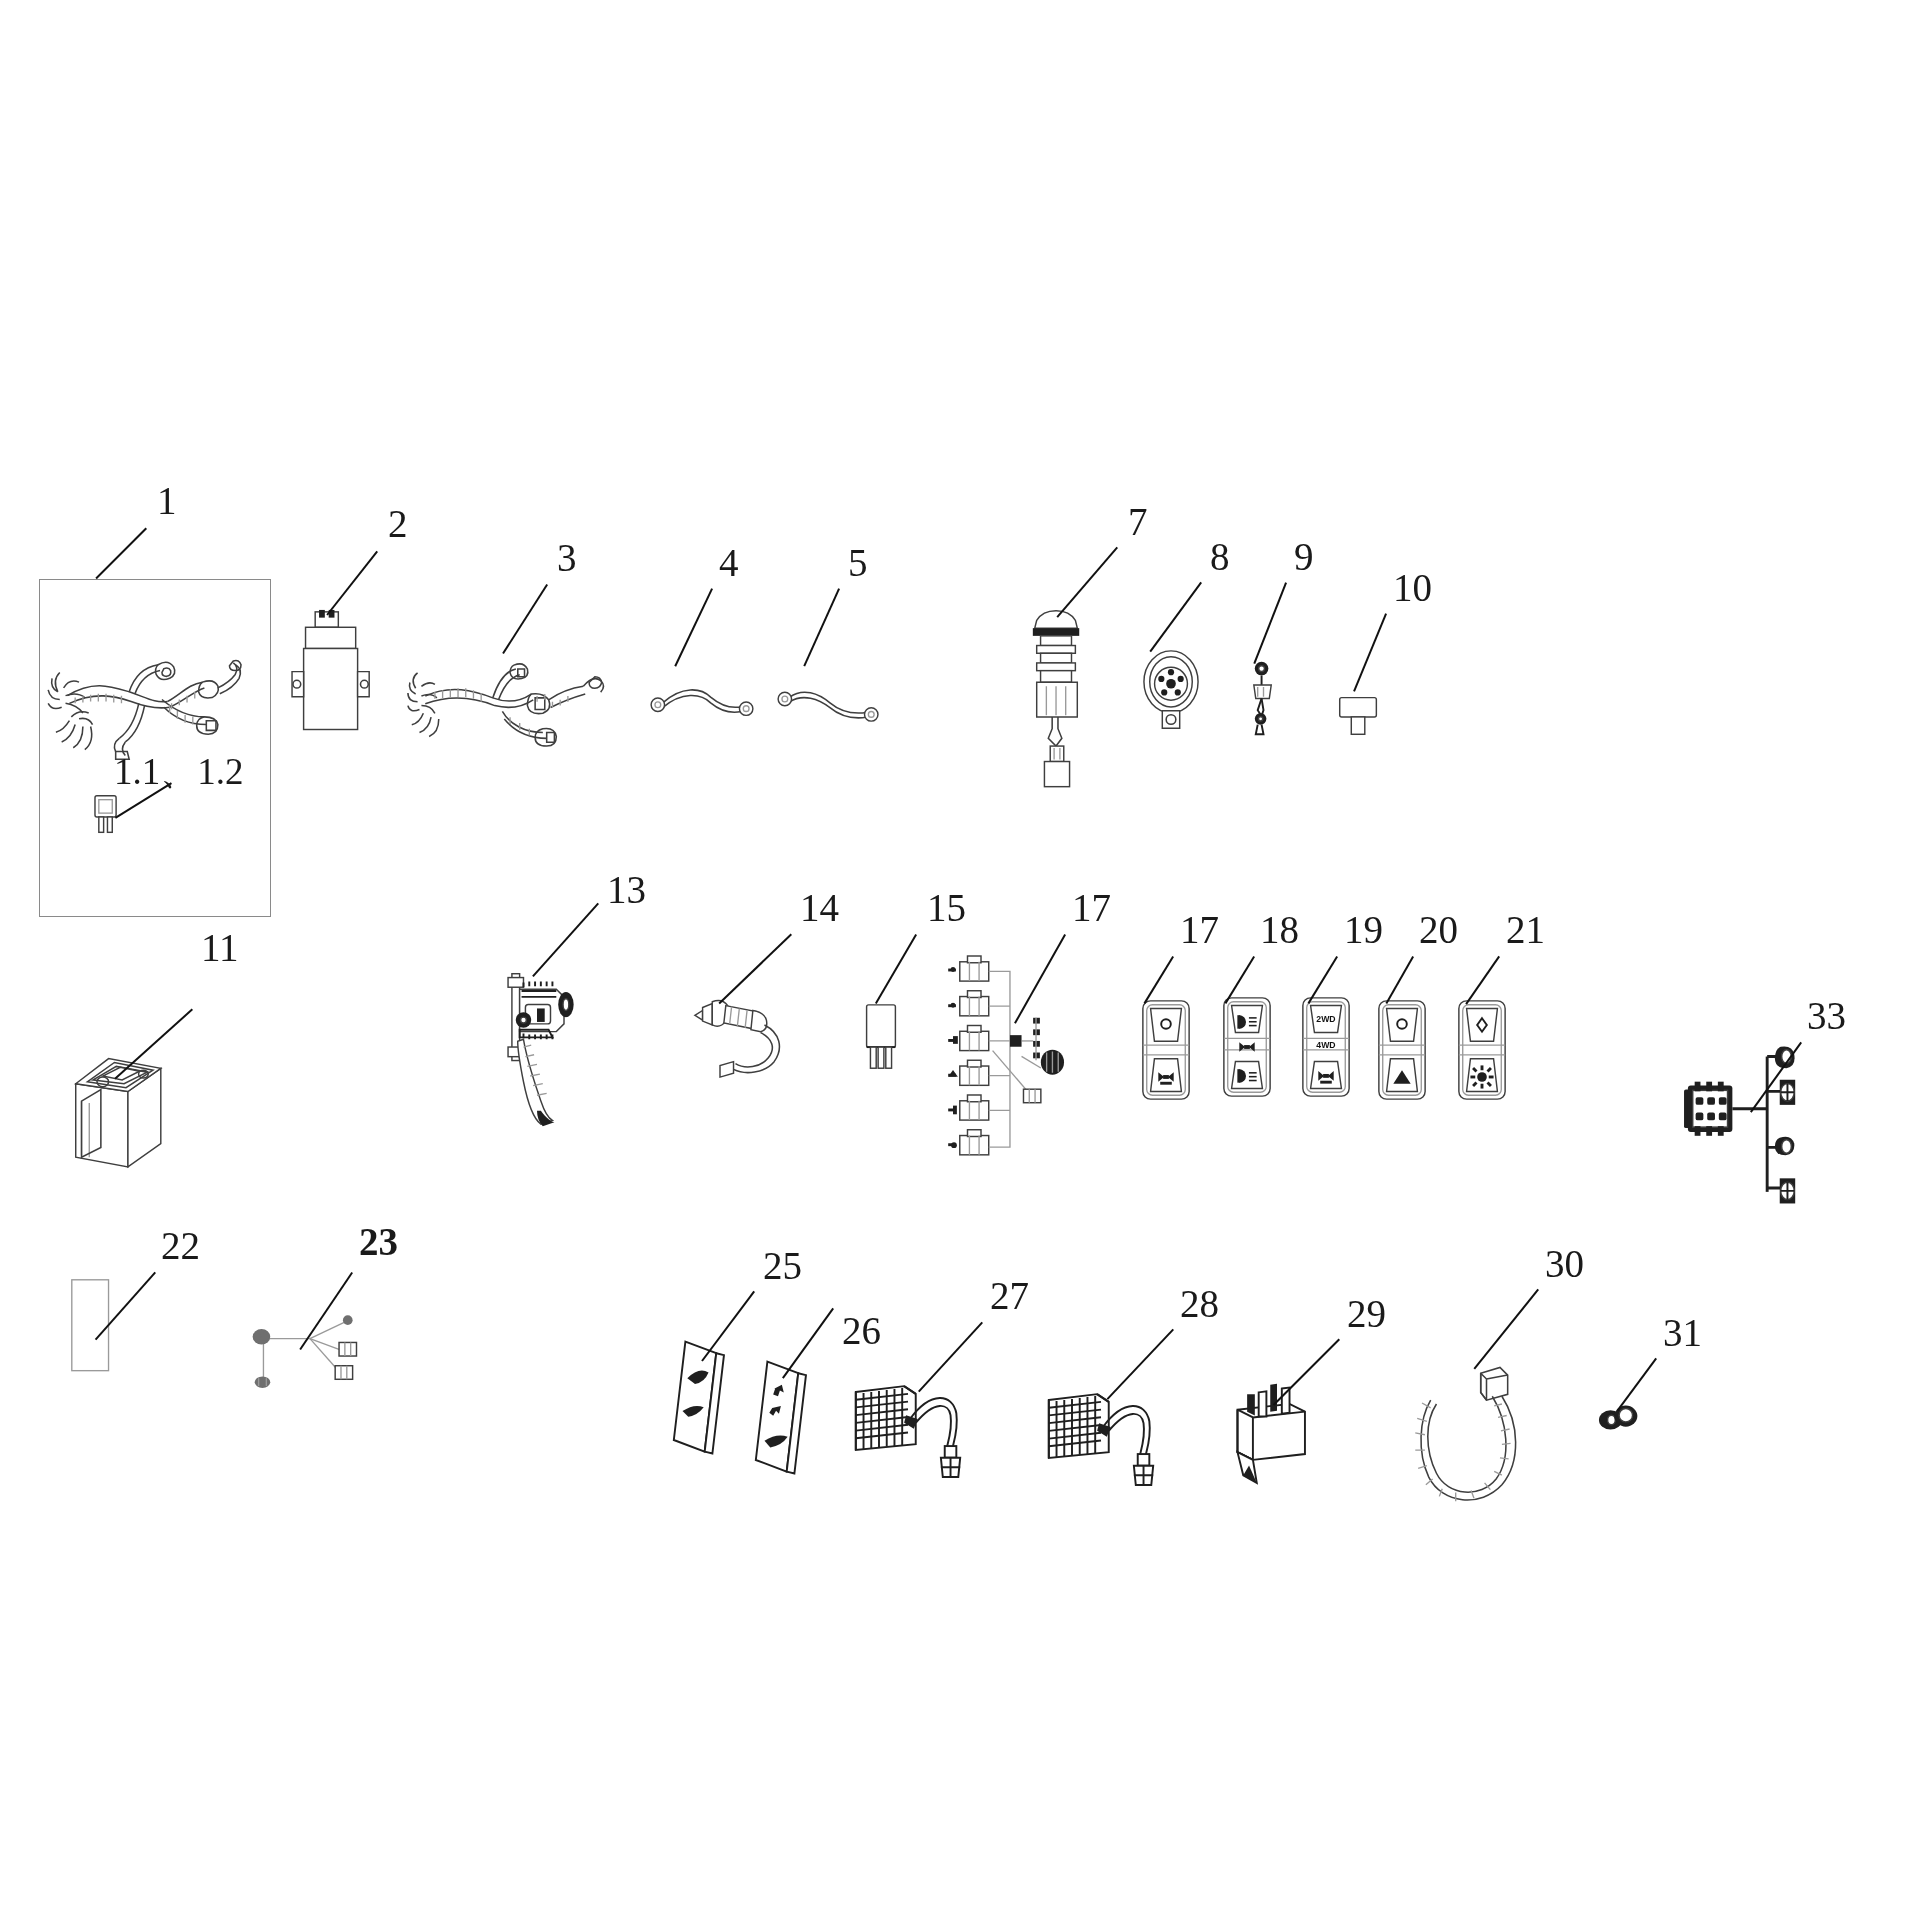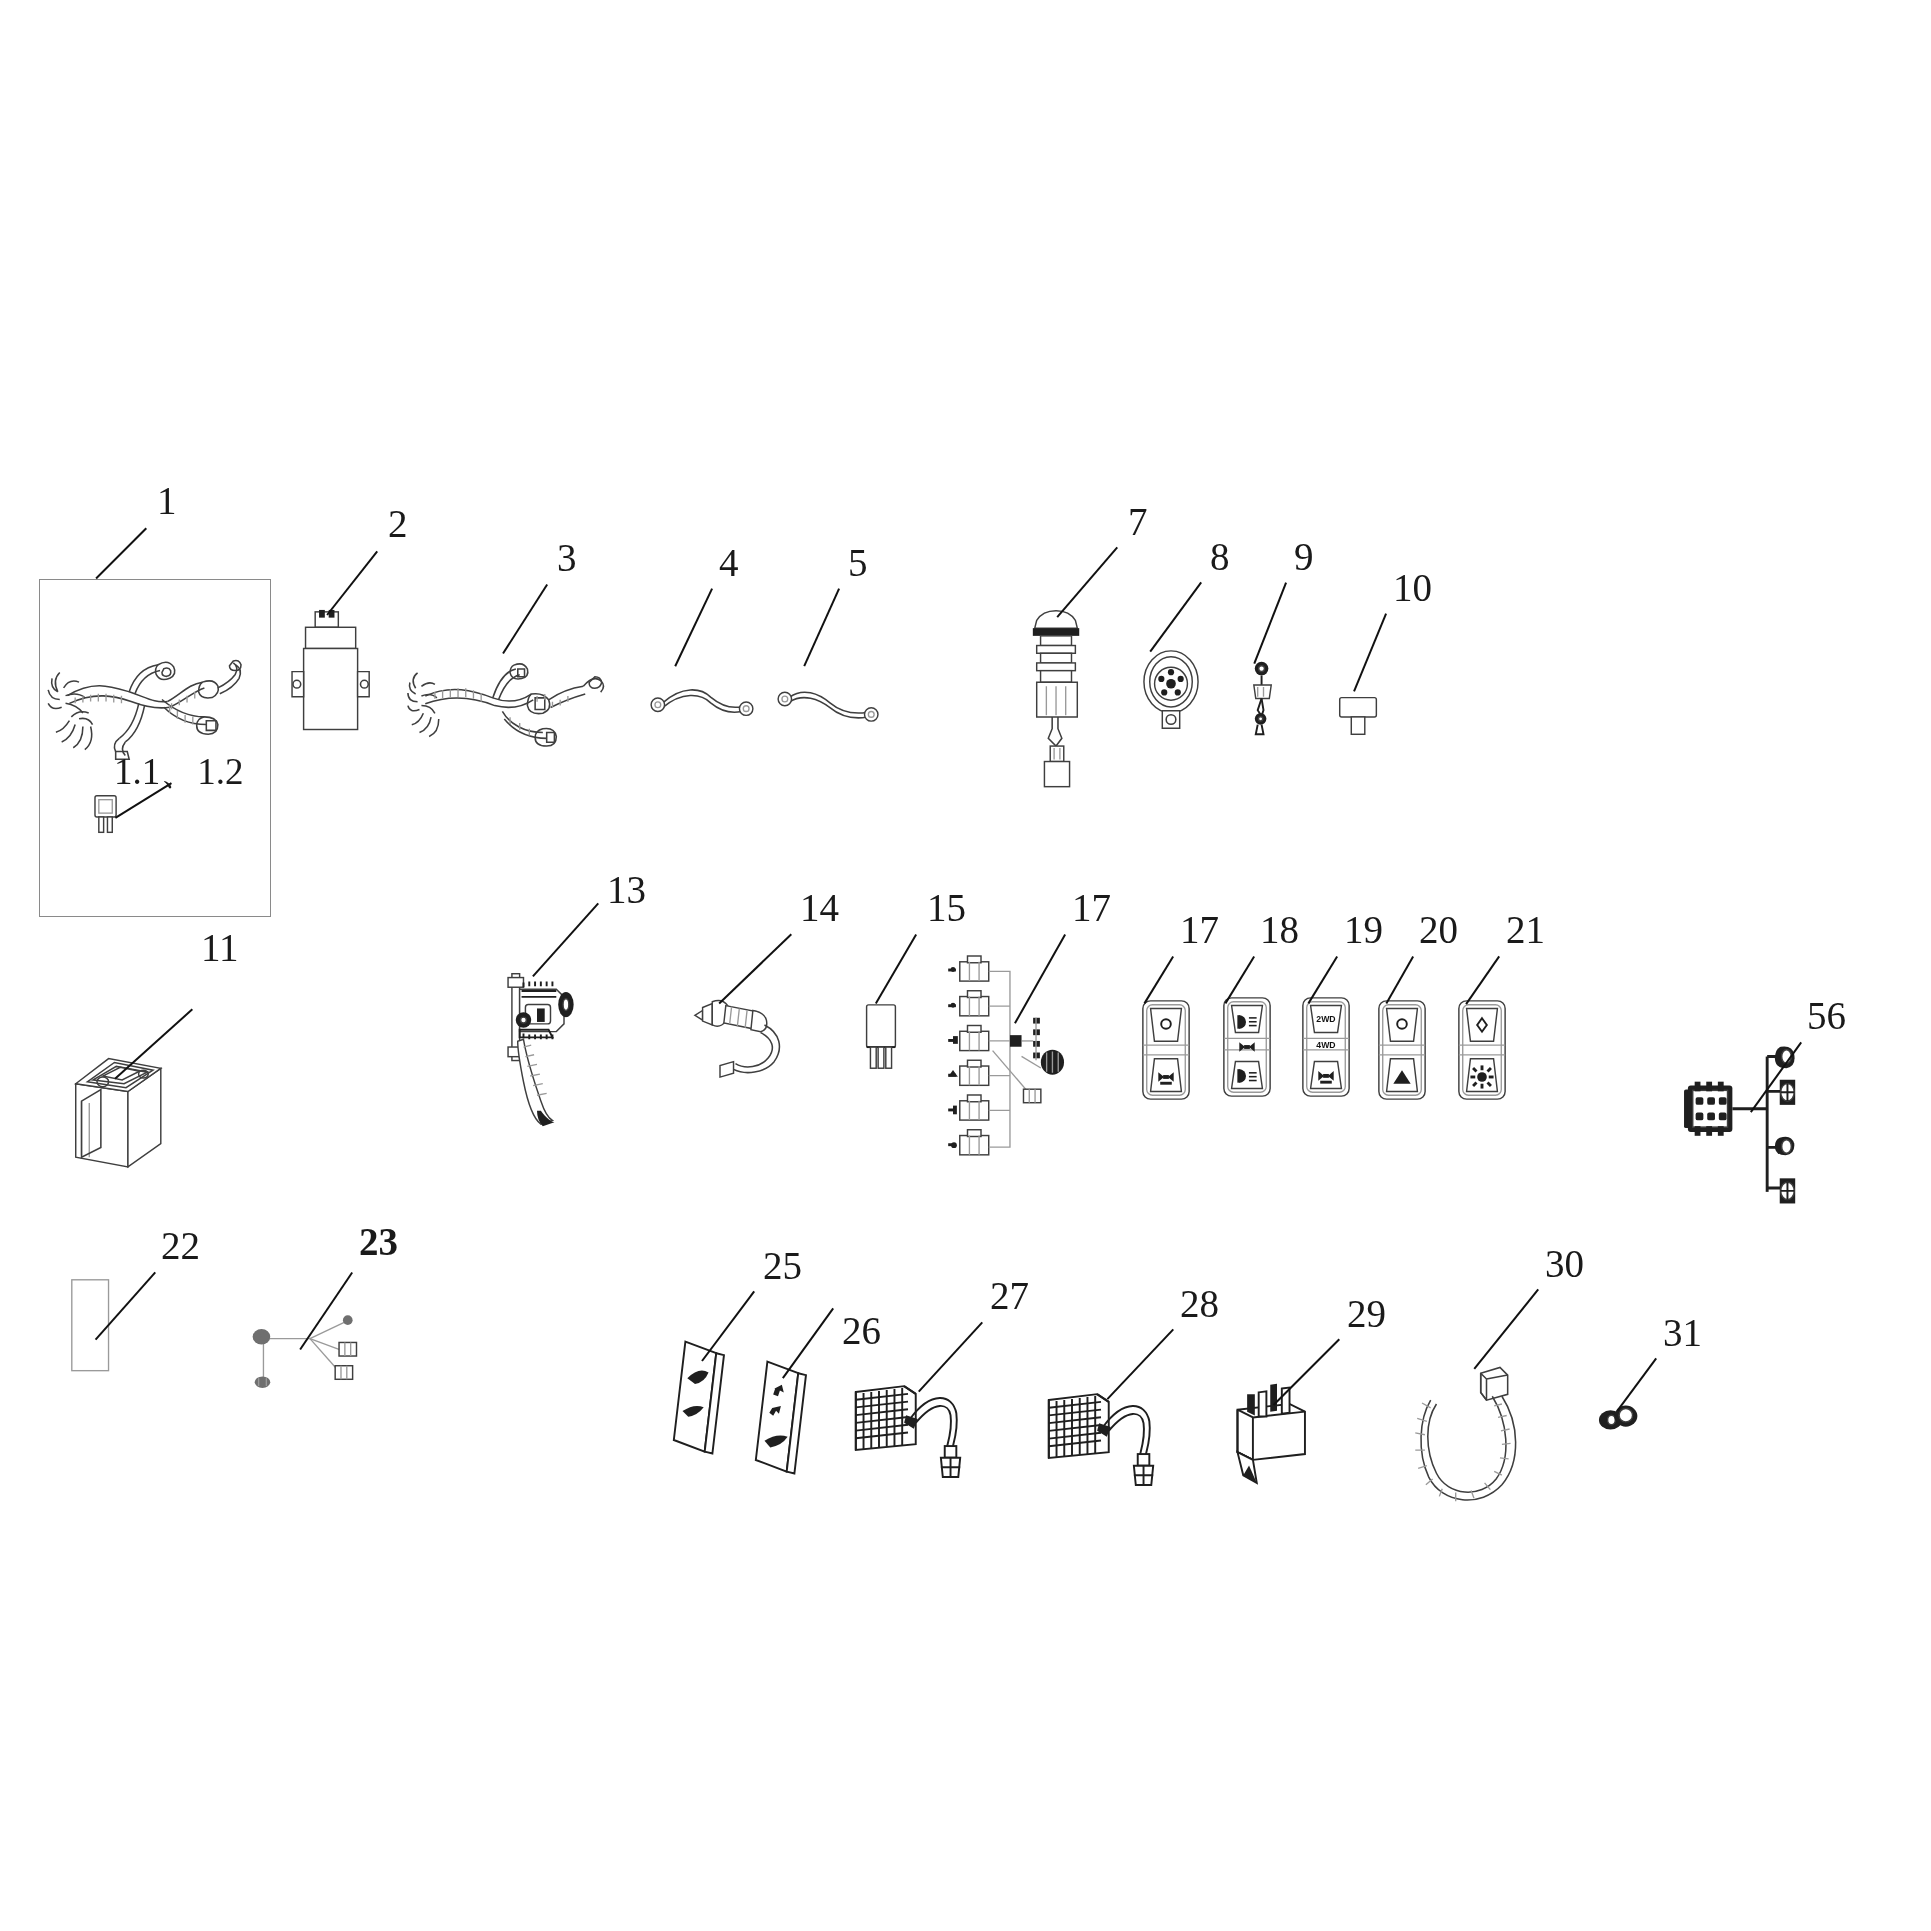--- a/index.html
+++ b/index.html
@@ -639,21 +639,21 @@
       <div class="callout-num" style="left: 1506px; top: 910px;">21</div>
       <div class="callout-num" style="left: 161px; top: 1226px;">22</div>
       <div class="callout-num" style="left: 359px; top: 1222px; font-weight: bold;">23</div>
       <div class="callout-num" style="left: 763px; top: 1246px;">25</div>
       <div class="callout-num" style="left: 842px; top: 1311px;">26</div>
       <div class="callout-num" style="left: 990px; top: 1276px;">27</div>
       <div class="callout-num" style="left: 1180px; top: 1284px;">28</div>
       <div class="callout-num" style="left: 1347px; top: 1294px;">29</div>
       <div class="callout-num" style="left: 1545px; top: 1244px;">30</div>
       <div class="callout-num" style="left: 1663px; top: 1313px;">31</div>
-      <div class="callout-num" style="left: 1807px; top: 996px;">56</div>
+      <div class="callout-num" style="left: 1807px; top: 996px;">33</div>
     </div>
 
   <div id="sublabels">
       <div class="sub-label" style="left: 114px; top: 753px;">1.1、1.2</div>
     </div>
 
 </div>
 
 
 </body></html>

